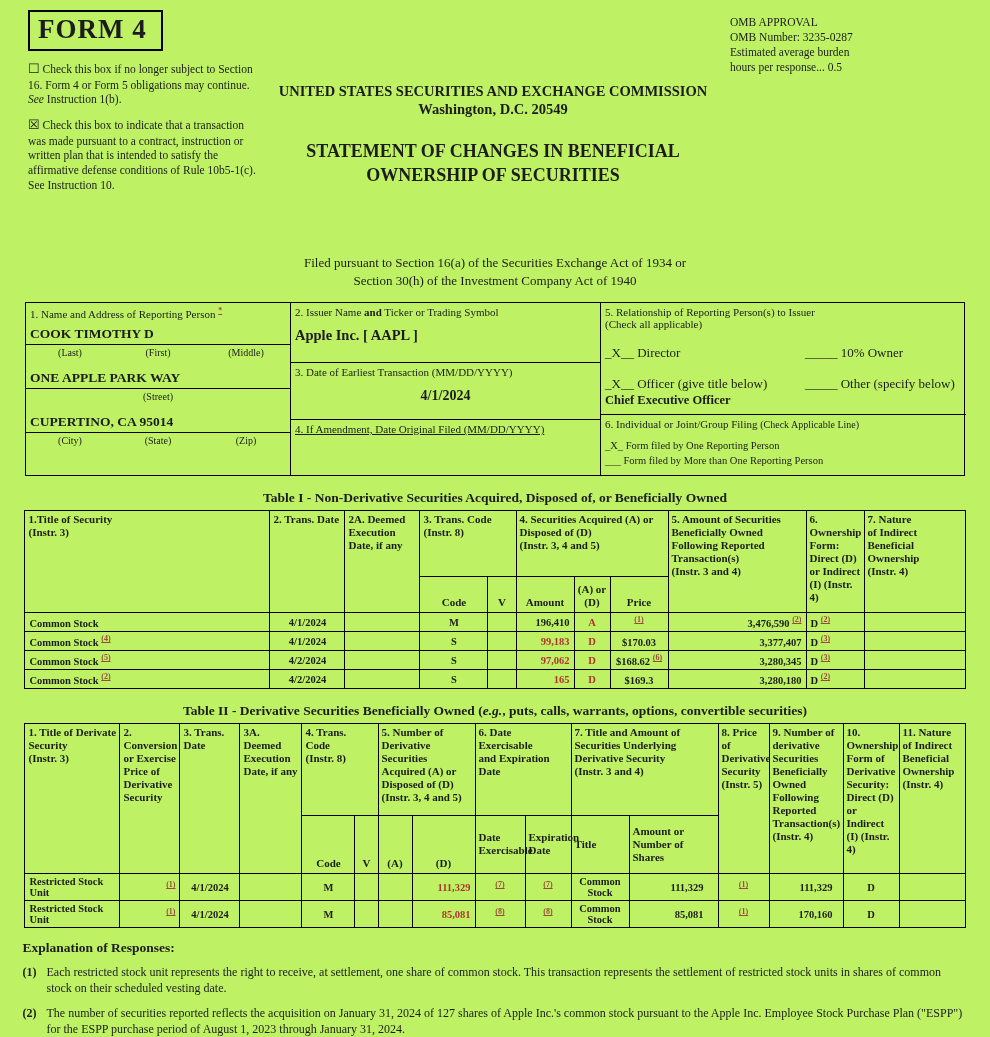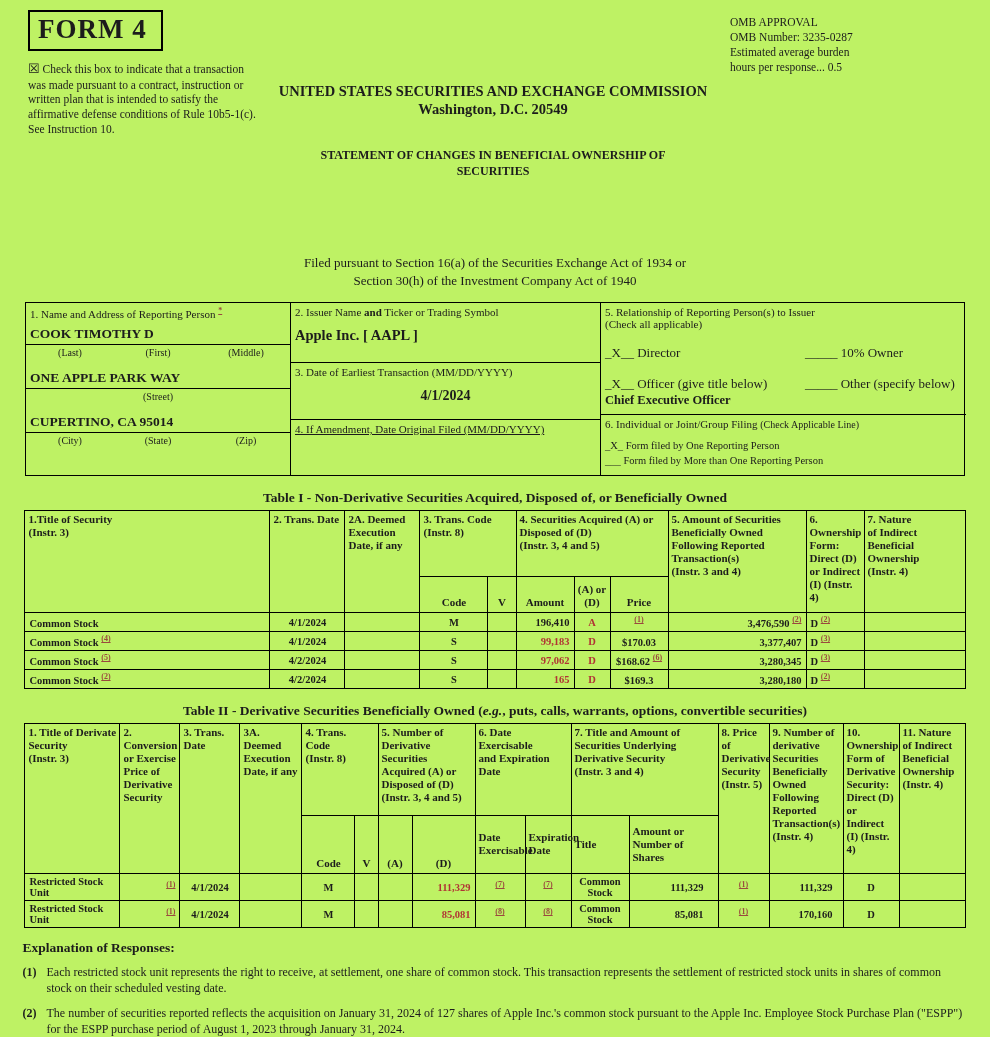--- a/index.html
+++ b/index.html
@@ -7,21 +7,21 @@
   body { font-family: "Liberation Serif", serif; color:#1c1c1c; }
   .page { position:relative; width:990px; height:1037px; background:#bef264; overflow:hidden; }
 
   
   .hdr { display:grid; grid-template-columns:228px 1fr 235px; padding:10px 25px 0 28px; min-height:248px; }
   .form4-box { display:inline-block; border:2px solid #000; padding:2px 14px 4px 8px; font-size:27px; font-weight:bold; letter-spacing:1px; }
   .cb-para { font-size:11.5px; line-height:1.28; margin-top:10px; }
   .cb-glyph { font-size:13px; }
   .hdr-center { text-align:center; padding-top:72px; }
   .commission { font-size:14.5px; font-weight:bold; line-height:1.25; }
-  .statement { font-size:12px; font-weight:bold; margin-top:30px; line-height:1.3; padding:0 40px; }
+  .statement { font-size:18px; font-weight:bold; margin-top:22px; line-height:1.3; padding:0 40px; }
   .omb { font-size:11.5px; line-height:1.3; padding-top:5px; }
 
   .filed { text-align:center; font-size:13px; line-height:1.35; margin-top:6px; }
 
   
   .info { display:grid; grid-template-columns:265px 310px 365px; width:940px; margin:13px auto 0 auto; border:1px solid #000; font-size:11px; }
   .info-col { border-right:1px solid #000; }
   .info-col:last-child { border-right:none; }
   .lab { font-size:11px; padding:3px 4px 0 4px; }
   .bigval { font-weight:bold; font-size:13.5px; padding:6px 4px 2px 4px; }
@@ -59,20 +59,24 @@
   .b { font-weight:bold; }
 </style>
 </head>
 <body>
 
 <div class="page">
 
   <div class="hdr">
     <div>
       <div class="form4-box">FORM 4</div>
+      <div class="cb-para">
+        <span class="cb-glyph">☐</span>
+        <span>Check this box if no longer subject to Section 16. Form 4 or Form 5 obligations may continue. </span><span class="it">See</span><span> Instruction 1(b).</span>
+      </div>
       <div class="cb-para">
         <span class="cb-glyph">☒</span>
         <span>Check this box to indicate that a transaction was made pursuant to a contract, instruction or written plan that is intended to satisfy the affirmative defense conditions of Rule 10b5-1(c). See Instruction 10.</span>
       </div>
     </div>
     <div class="hdr-center">
       <div class="commission">
         <div>UNITED STATES SECURITIES AND EXCHANGE COMMISSION</div>
         <div>Washington, D.C. 20549</div>
       </div>

